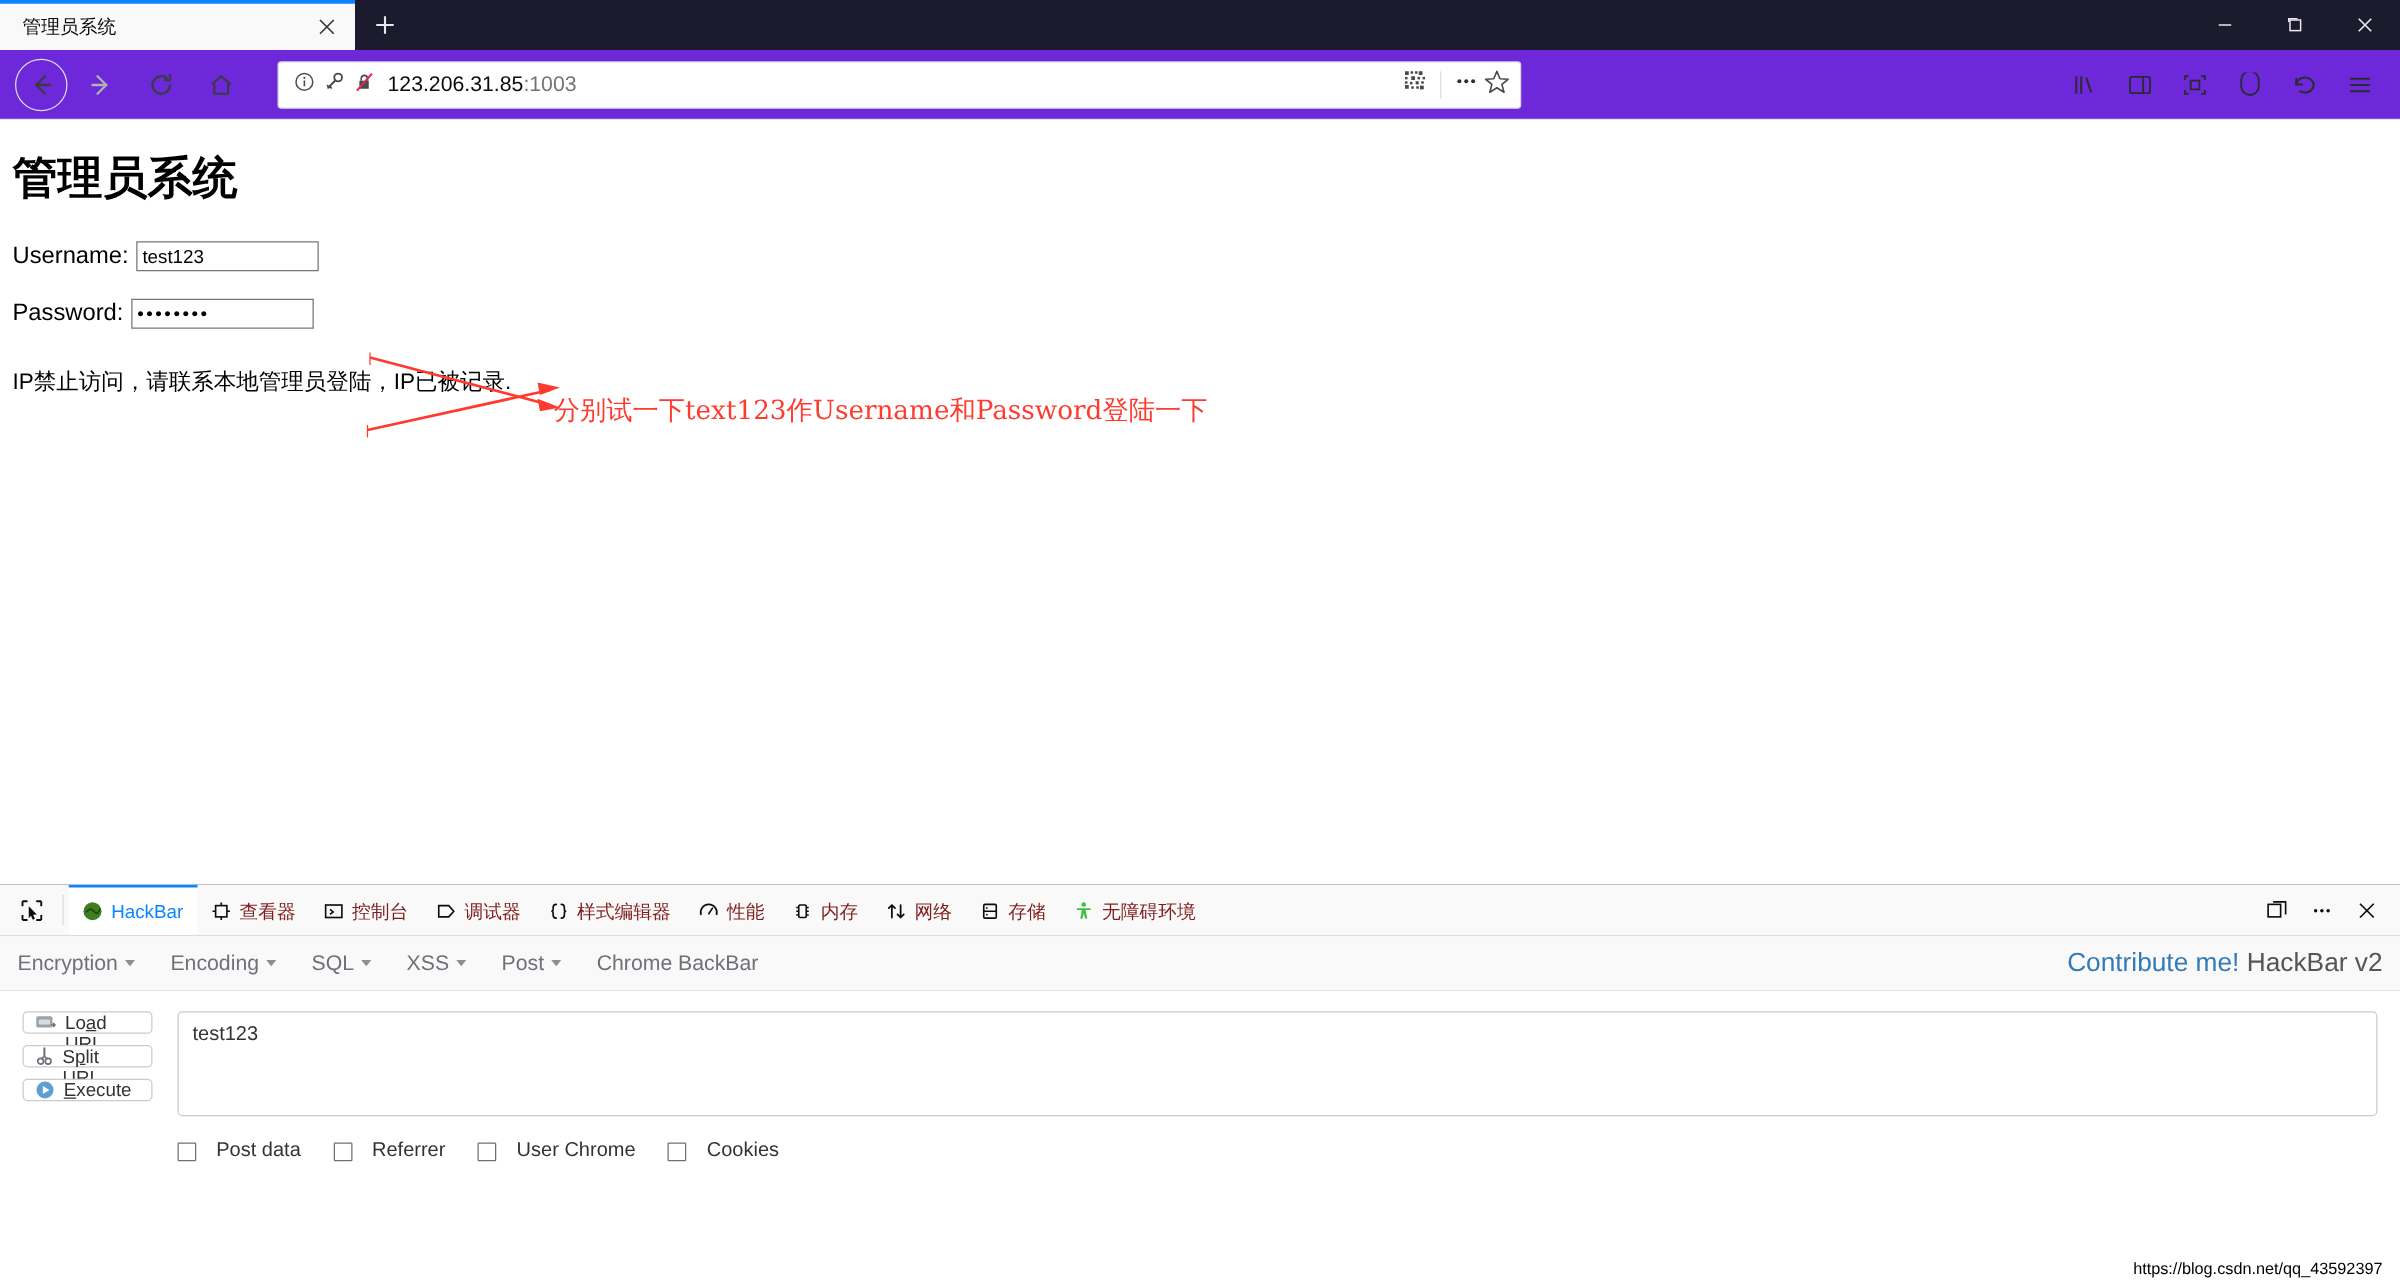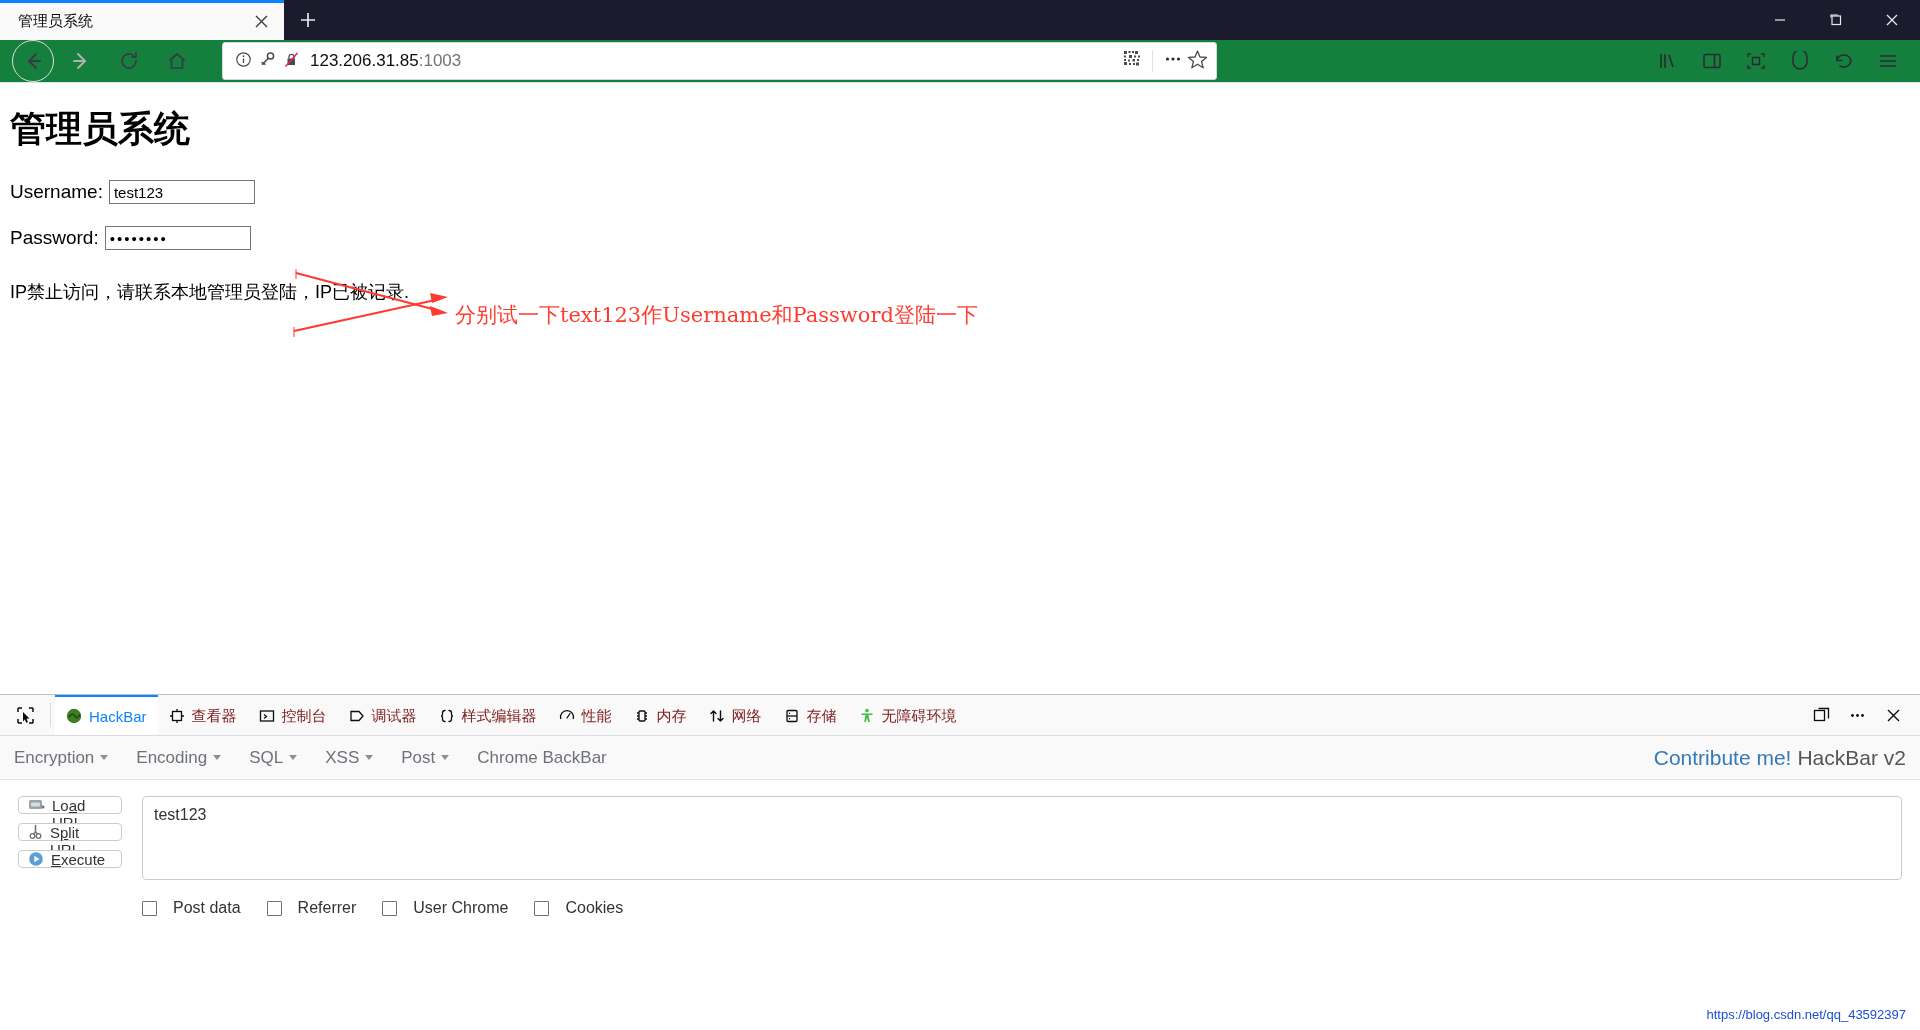--- a/index.html
+++ b/index.html
@@ -53,22 +53,22 @@
     margin-left: auto;
     display: flex; align-items: center;
   }
   .winbtn {
     width: 56px; height: 40px;
     display: flex; align-items: center; justify-content: center;
     color: #e8e8ed;
   }
 
   .navbar {
-    height: 43px;
-    background: #15803d;
+    height: 56px;
+    background: #6d28d9;
     display: flex;
     align-items: center;
     padding: 0 12px;
     border-bottom: 1px solid #e2e2e4;
   }
   .navbtn {
     width: 42px; height: 42px;
     display: flex; align-items: center; justify-content: center;
     margin-right: 6px;
     border-radius: 50%;
@@ -159,21 +159,21 @@
   }
 
   .annotation-layer {
     position: absolute;
     left: 0; top: 0;
     width: 100%; height: 100%;
     pointer-events: none;
   }
   .annotation-text {
     position: absolute;
-    left: 455px;
+    left: 443px;
     top: 218px;
     color: #ff3b30;
     font-size: 21px;
     font-family: "DejaVu Serif", serif;
     white-space: nowrap;
   }
 
   
   .devtools {
     border-top: 1px solid #c0c0c4;
@@ -295,21 +295,21 @@
     border: 1px solid #707070;
     background: #fff;
     border-radius: 1px;
   }
 
   .watermark {
     position: absolute;
     right: 14px;
     bottom: 8px;
     font-size: 13px;
-    color: #1d4ed8;
+    color: #000000;
     font-family: "Liberation Sans", sans-serif;
     margin-top: 30px;
   }
 </style>
 </head>
 <body>
 
 <div class="browser-chrome">
 
   <div class="tabstrip">

